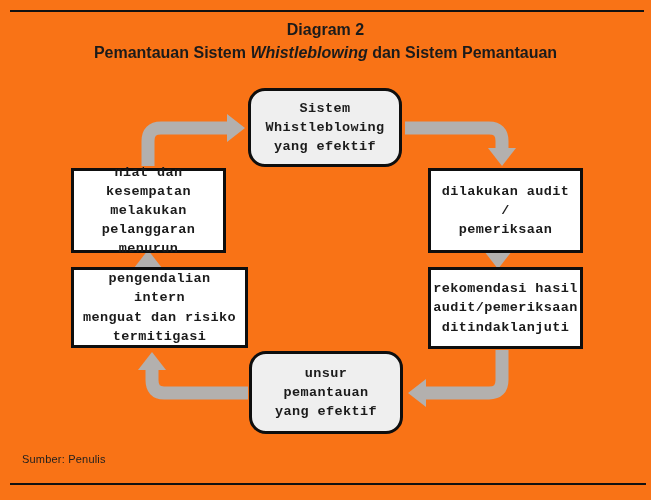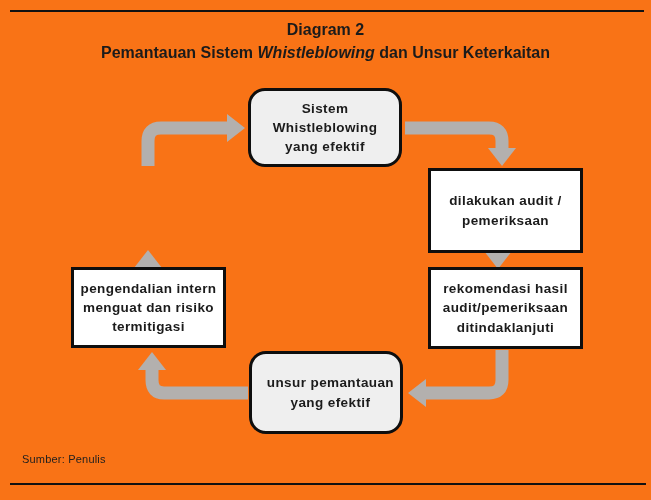--- a/index.html
+++ b/index.html
@@ -21,37 +21,37 @@
   .subtitle .it{font-style:italic;}
   .arrows{position:absolute;left:0;top:0;width:651px;height:500px;pointer-events:none;}
   .arrow{fill:none;stroke:var(--arrow,#b3b0ae);stroke-width:13;stroke-linecap:butt;}
   .arrow-head{fill:var(--arrow,#b3b0ae);}
   .node{
     position:absolute;box-sizing:border-box;display:flex;align-items:center;justify-content:center;
     text-align:center;background:#ffffff;border:3px solid var(--node-border,#0e0e0e);
   }
   .node.rounded{background:var(--node-fill,#efefef);border-radius:17px;}
   .node-text{
-    font-family:Liberation Sans, sans-serif;font-weight:700;font-size:13.5px;line-height:1.42;
+    font-family:Liberation Mono, monospace;font-weight:700;font-size:13.5px;line-height:1.42;
     letter-spacing:0.4px;white-space:pre-line;color:var(--text,#1b1b1b);padding:2px 6px;
   }
   .footer{
     position:absolute;left:22px;top:453px;font-size:11px;color:#1f1f1f;letter-spacing:0.2px;
   }
 </style>
 </head>
 <body>
 
 <div class="page">
 
   <div class="rule top"></div>
 
   <div class="title">Diagram 2</div>
 
-  <div class="subtitle"><span>Pemantauan Sistem </span><span class="it">Whistleblowing</span><span> dan Unsur Keterkaitan</span></div>
+  <div class="subtitle"><span>Pemantauan Sistem </span><span class="it">Whistleblowing</span><span> dan Sistem Pemantauan</span></div>
 
   <svg class="arrows" viewBox="0 0 651 500" aria-hidden="true">
     <defs>
       <marker id="ah" markerUnits="userSpaceOnUse" markerWidth="20" markerHeight="30" refX="1" refY="14" orient="auto">
         <path class="arrow-head" d="M0,0 L18,14 L0,28 Z"></path>
       </marker>
     </defs>
     <path class="arrow" d="M 148 166 L 148 141 Q 148 128 161 128 L 228 128" marker-end="url(#ah)"></path>
     <path class="arrow" d="M 405 128 L 489 128 Q 502 128 502 141 L 502 149" marker-end="url(#ah)"></path>
     <path class="arrow" d="M 498 250 L 498 252" marker-end="url(#ah)"></path>
@@ -75,24 +75,30 @@
   <div class="node" style="left:428px;top:168px;width:155px;height:85px;">
     <div class="node-text">dilakukan audit /
 pemeriksaan</div>
   </div>
 
   <div class="node rounded" style="left:249px;top:351px;width:154px;height:83px;justify-content:flex-end;">
     <div class="node-text">unsur pemantauan
 yang efektif</div>
   </div>
 
-  <div class="node" style="left:71px;top:267px;width:155px;height:81px;">
+  <div class="node" style="left:71px;top:267px;width:177px;height:81px;">
     <div class="node-text">pengendalian intern
 menguat dan risiko
 termitigasi</div>
   </div>
 
+  <div class="node" style="left:71px;top:168px;width:155px;height:85px;">
+    <div class="node-text">niat dan kesempatan
+melakukan
+pelanggaran
+menurun</div>
+  </div>
 
   <div class="footer">Sumber: Penulis</div>
 
   <div class="rule bottom"></div>
 
 </div>
 
 </body></html>

